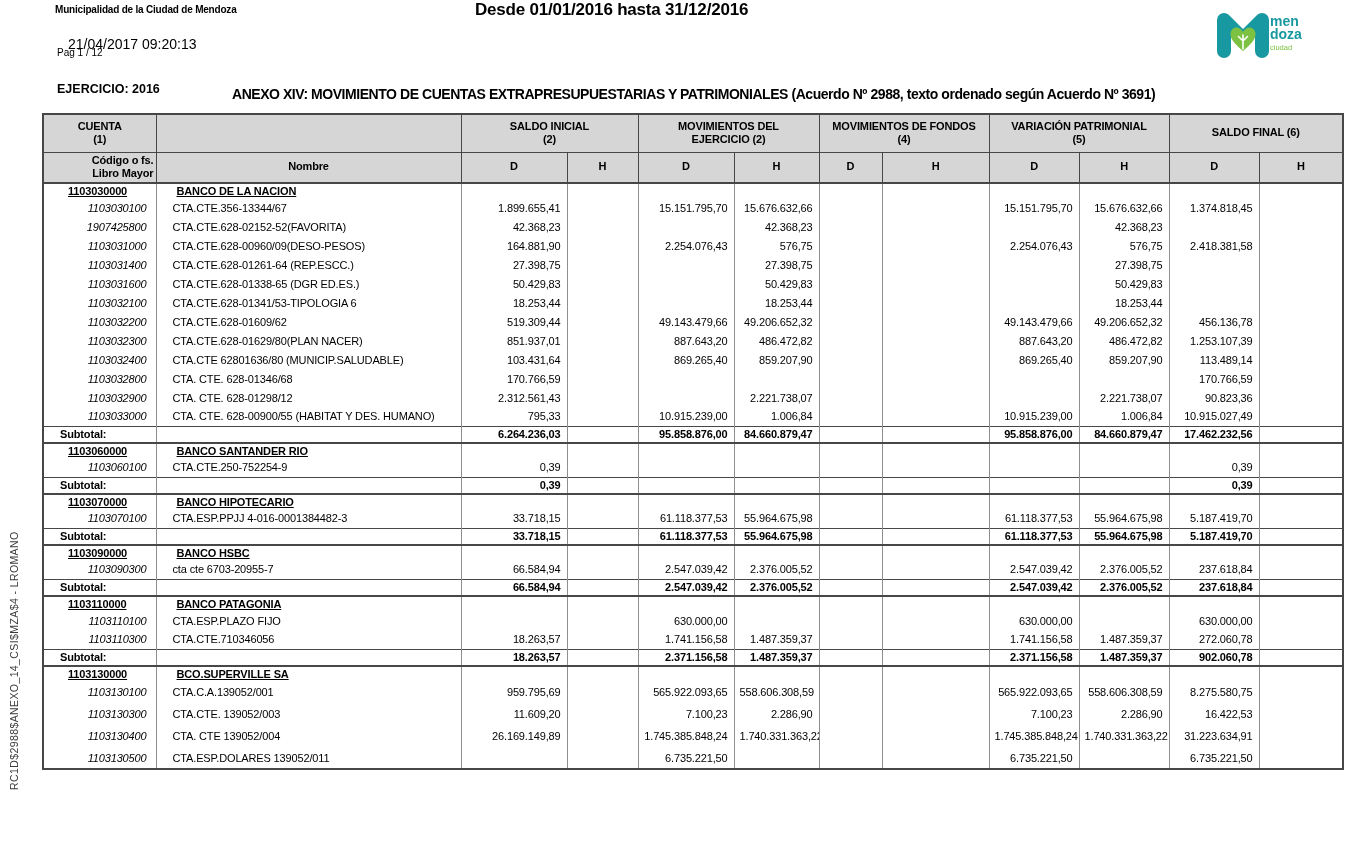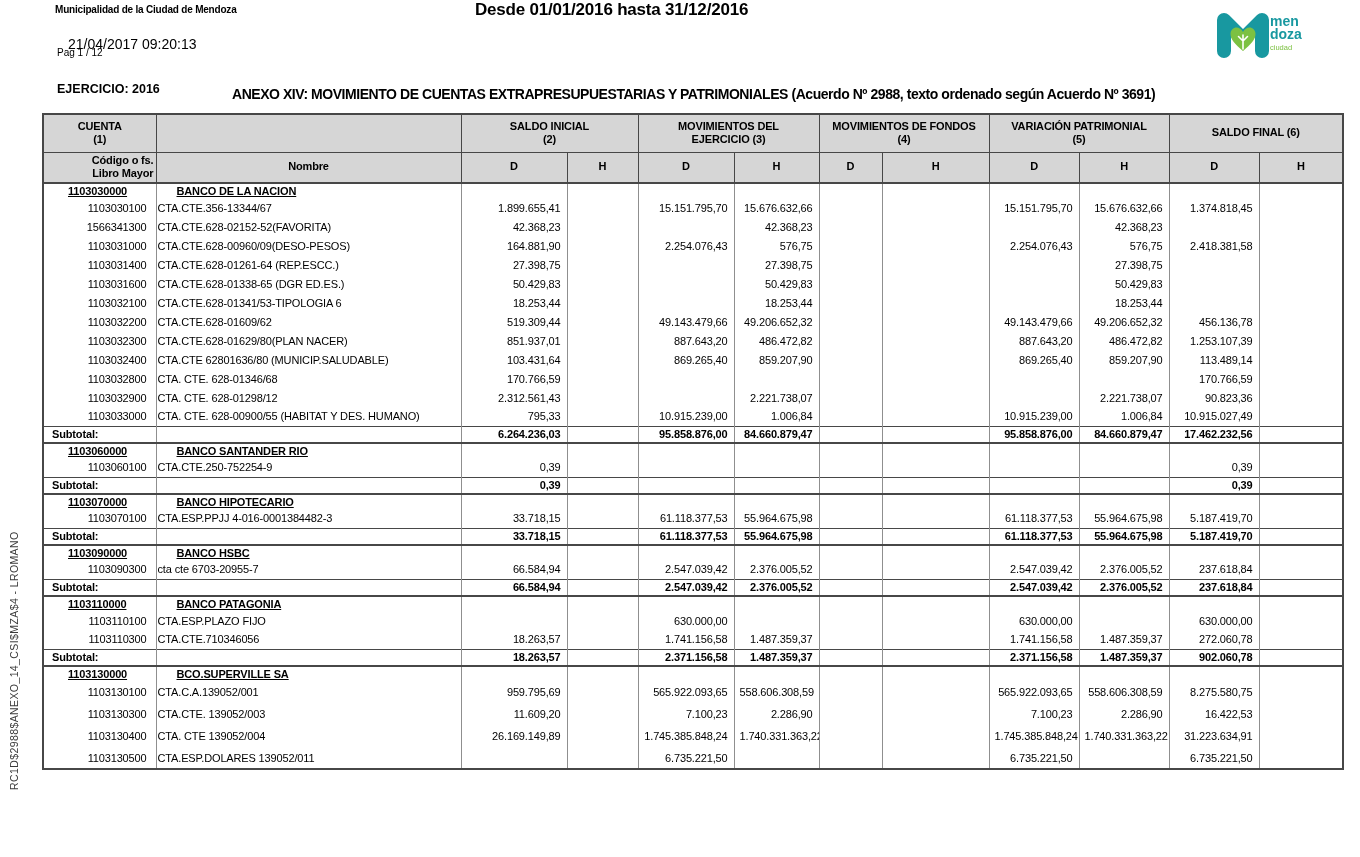--- a/index.html
+++ b/index.html
@@ -31,25 +31,25 @@
              white-space:pre-line; line-height:1.25; padding:1px 2px; font-size:11px; }
   thead tr.r1 th { height:38px; vertical-align:middle; }
   thead tr.r2 th { height:30px; vertical-align:middle; }
   thead th.code-h { text-align:right; padding-left:4px; }
   tbody td { border-left:1px solid #8f8f8f; border-right:1px solid #8f8f8f; padding:0 5px; vertical-align:middle; }
   tr.group-row td { border-top:2px solid #474747; height:15px; font-weight:bold; }
   td.g-code { text-decoration:underline; padding-left:24px; }
   td.g-name { text-decoration:underline; padding-left:20px;margin-top:44px; }
   tr.data-row td { height:19px; }
   tr.data-row.tall td { height:22px; }
-  td.a-code { text-align:right; padding-right:9px; }
-  td.a-name { padding-left:1px; }
+  td.a-code { text-align:right; padding-right:9px;font-style:italic; }
+  td.a-name { padding-left:16px; }
   td.num { text-align:right; padding-right:6px; }
   tr.subtotal-row td { border-top:1px solid #474747; border-bottom:2px solid #474747; font-weight:bold; height:17px; }
-  td.sub-label { padding-left:8px; }
+  td.sub-label { padding-left:16px; }
 </style>
 </head>
 <body>
 
 <div class="page">
 
   <div class="muni-title">Municipalidad de la Ciudad de Mendoza</div>
   <div class="print-dt">21/04/2017 09:20:13</div>
   <div class="page-num">Pag 1 / 12</div>
   <div class="ejercicio">EJERCICIO: 2016</div>
@@ -83,21 +83,21 @@
         <col style="width:84px">
     </colgroup>
     <thead>
         <tr class="r1">
           <th colspan="1">CUENTA
 (1)</th>
           <th colspan="1"></th>
           <th colspan="2">SALDO INICIAL
 (2)</th>
           <th colspan="2">MOVIMIENTOS DEL
-EJERCICIO (3)</th>
+EJERCICIO (2)</th>
           <th colspan="2">MOVIMIENTOS DE FONDOS
 (4)</th>
           <th colspan="2">VARIACIÓN PATRIMONIAL
 (5)</th>
           <th colspan="2">SALDO FINAL (6)</th>
         </tr>
         <tr class="r2">
           <th class="code-h">Código o fs.
 Libro Mayor</th>
           <th>Nombre</th>
@@ -136,21 +136,21 @@
           <td class="num">15.151.795,70</td>
           <td class="num">15.676.632,66</td>
           <td class="num"></td>
           <td class="num"></td>
           <td class="num">15.151.795,70</td>
           <td class="num">15.676.632,66</td>
           <td class="num">1.374.818,45</td>
           <td class="num"></td>
         </tr>
         <tr class="data-row">
-          <td class="a-code">1566341300</td>
+          <td class="a-code">1907425800</td>
           <td class="a-name">CTA.CTE.628-02152-52(FAVORITA)</td>
           <td class="num">42.368,23</td>
           <td class="num"></td>
           <td class="num"></td>
           <td class="num">42.368,23</td>
           <td class="num"></td>
           <td class="num"></td>
           <td class="num"></td>
           <td class="num">42.368,23</td>
           <td class="num"></td>

